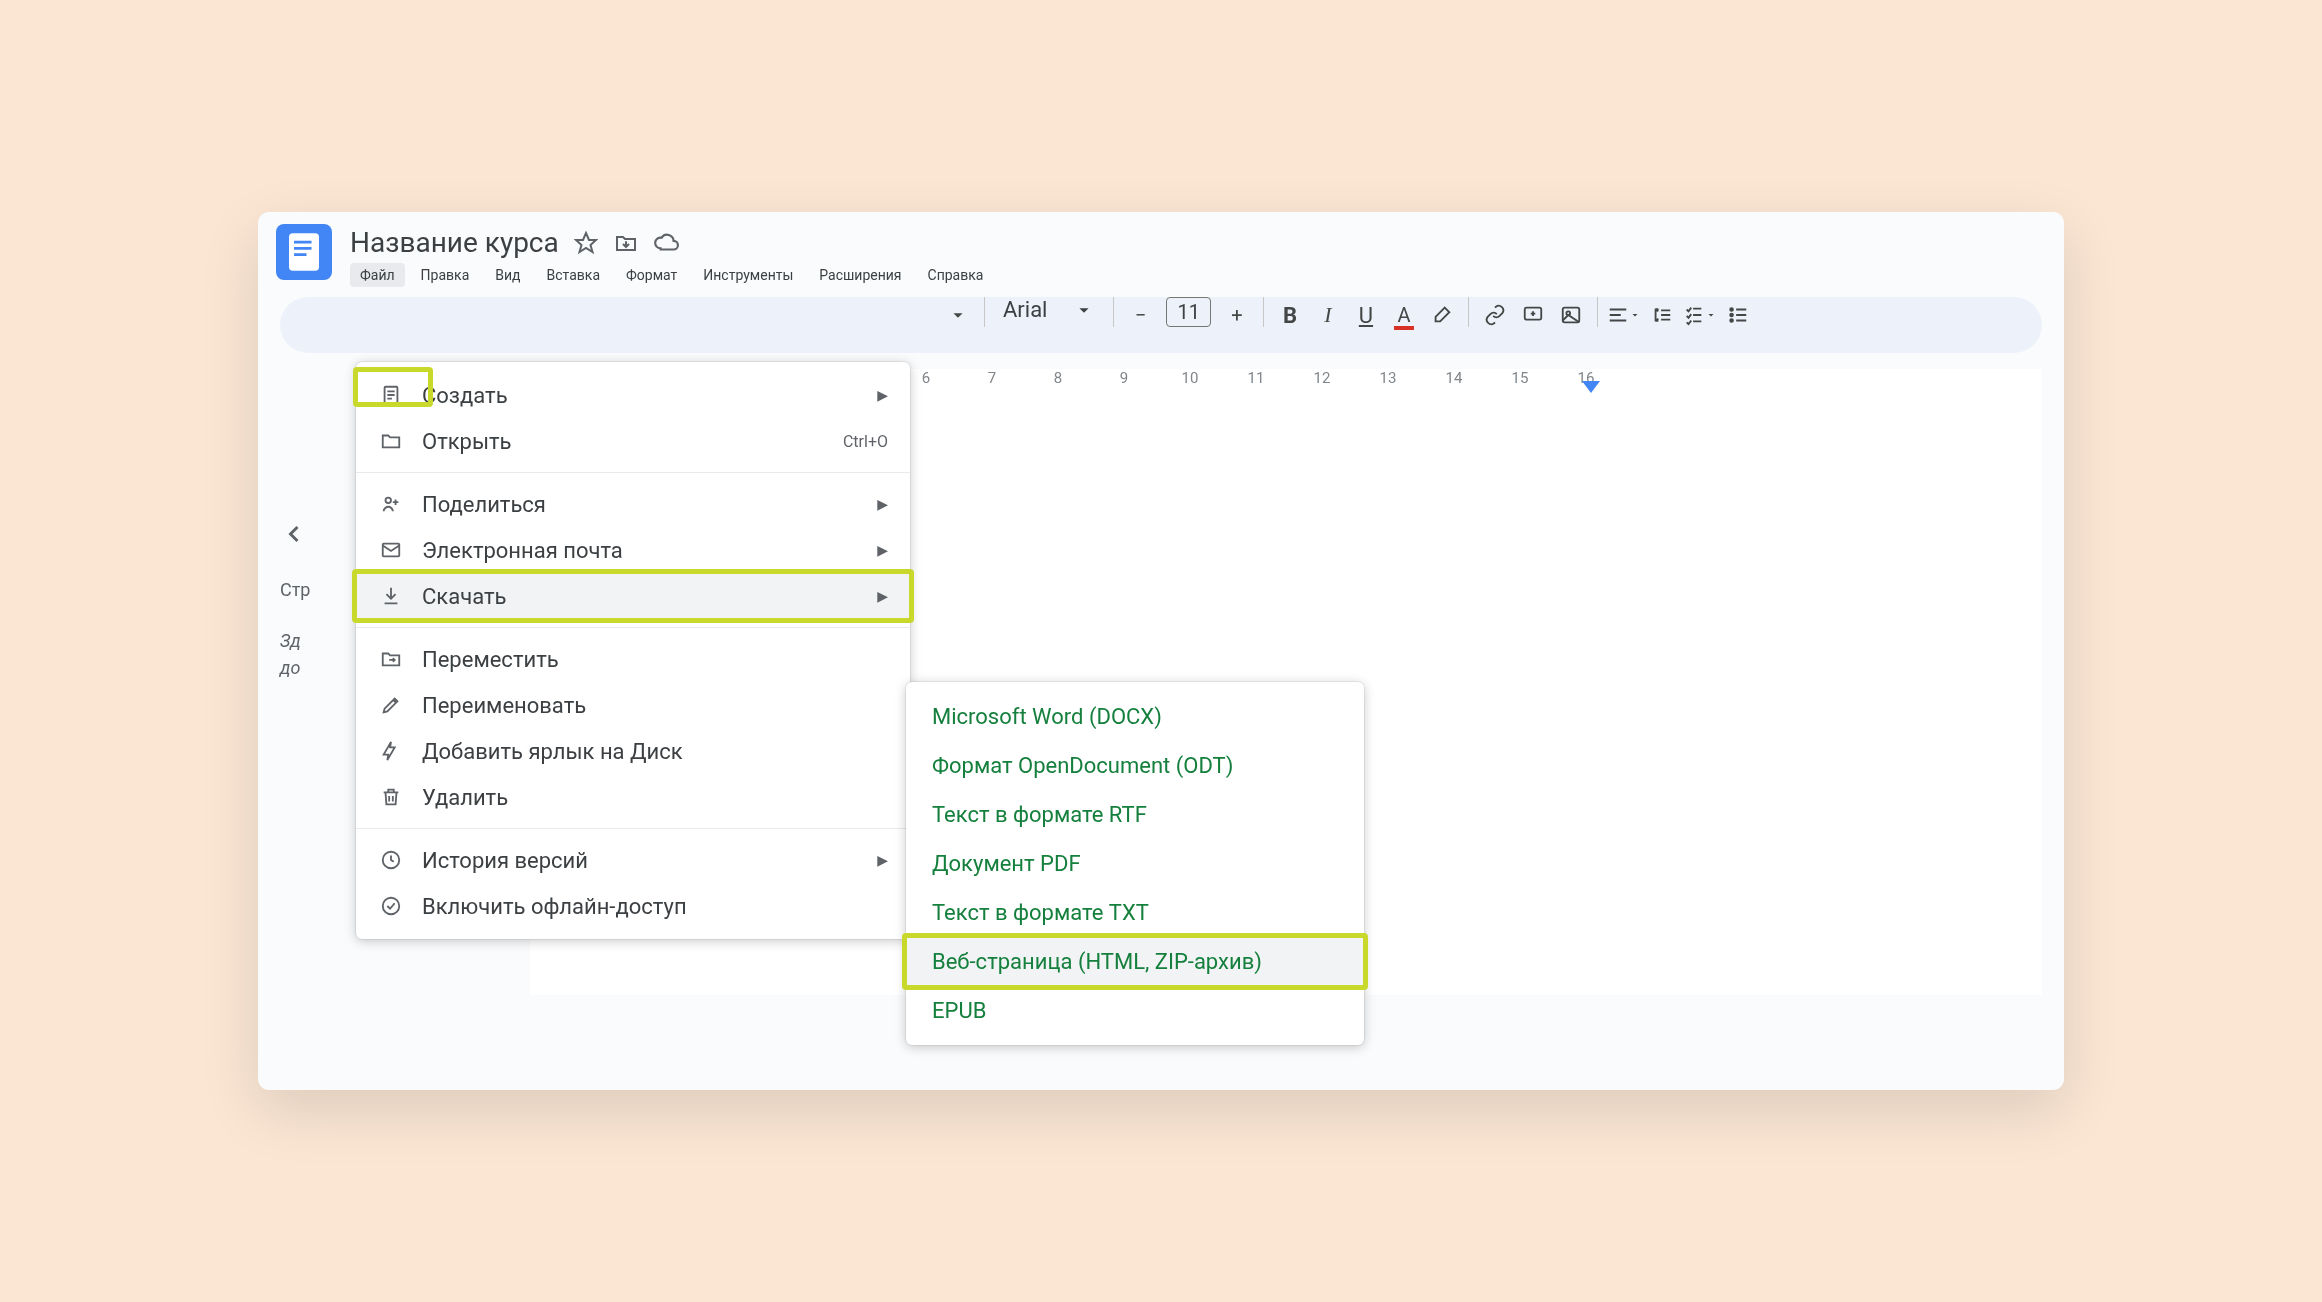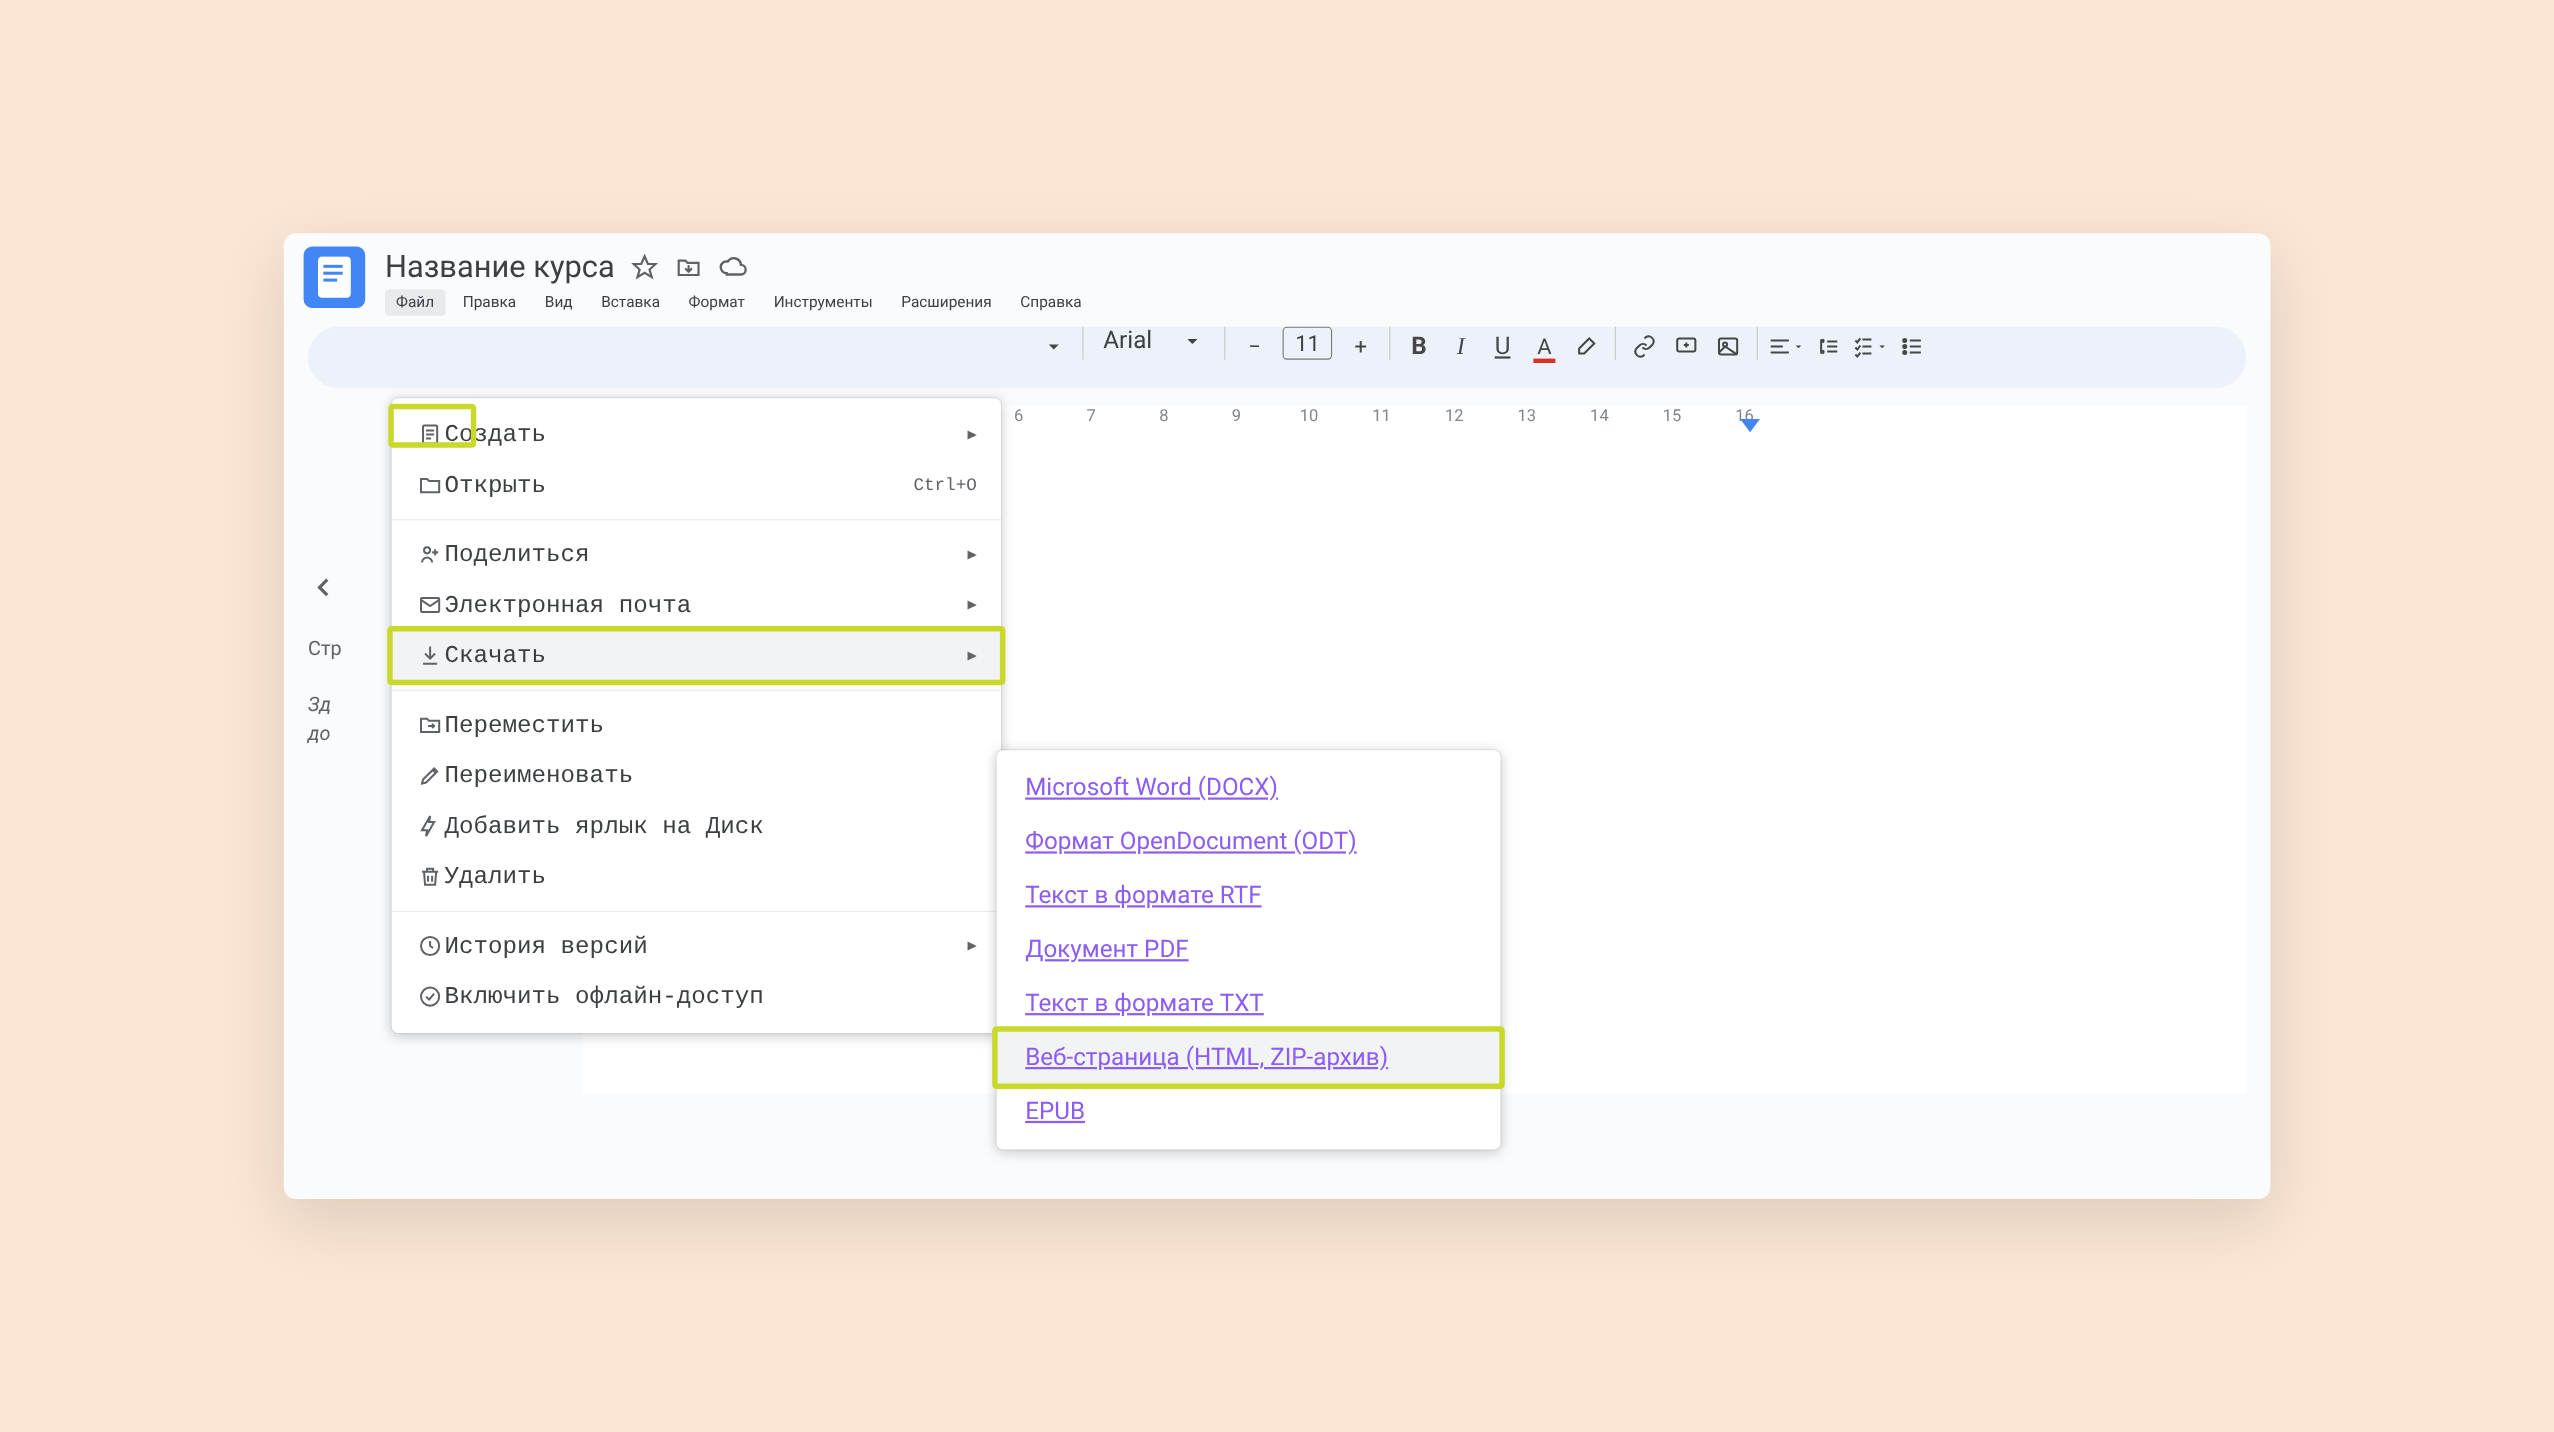--- a/index.html
+++ b/index.html
@@ -182,22 +182,22 @@
   padding: 10px 0;
   z-index: 50;
 }
 .dd-item {
   display: flex;
   align-items: center;
   padding: 10px 22px;
   font-size: 22px;
   color: #3c4043;
   cursor: pointer;
+  gap: 18px;
   position: relative;
-  font-family: Liberation Mono, monospace;
 }
 .dd-item.hover {
   background: #f1f3f4;
 }
 .dd-icon {
   width: 26px;
   height: 26px;
   color: #5f6368;
   display: flex;
   align-items: center;
@@ -234,24 +234,23 @@
   width: 458px;
   background: #fff;
   border-radius: 6px;
   box-shadow: 0 2px 12px rgba(0,0,0,0.22), 0 0 0 1px rgba(0,0,0,0.06);
   padding: 10px 0;
   z-index: 55;
 }
 .sub-item {
   padding: 12px 26px;
   font-size: 22px;
-  color: #8b5cf6;
+  color: #15803d;
   cursor: pointer;
   position: relative;
-  text-decoration: underline;
 }
 .sub-item.hover { background: #f1f3f4; }
 </style>
 </head>
 <body>
 
 <div class="frame">
 
   <div class="topbar">
     <div class="docs-logo">

